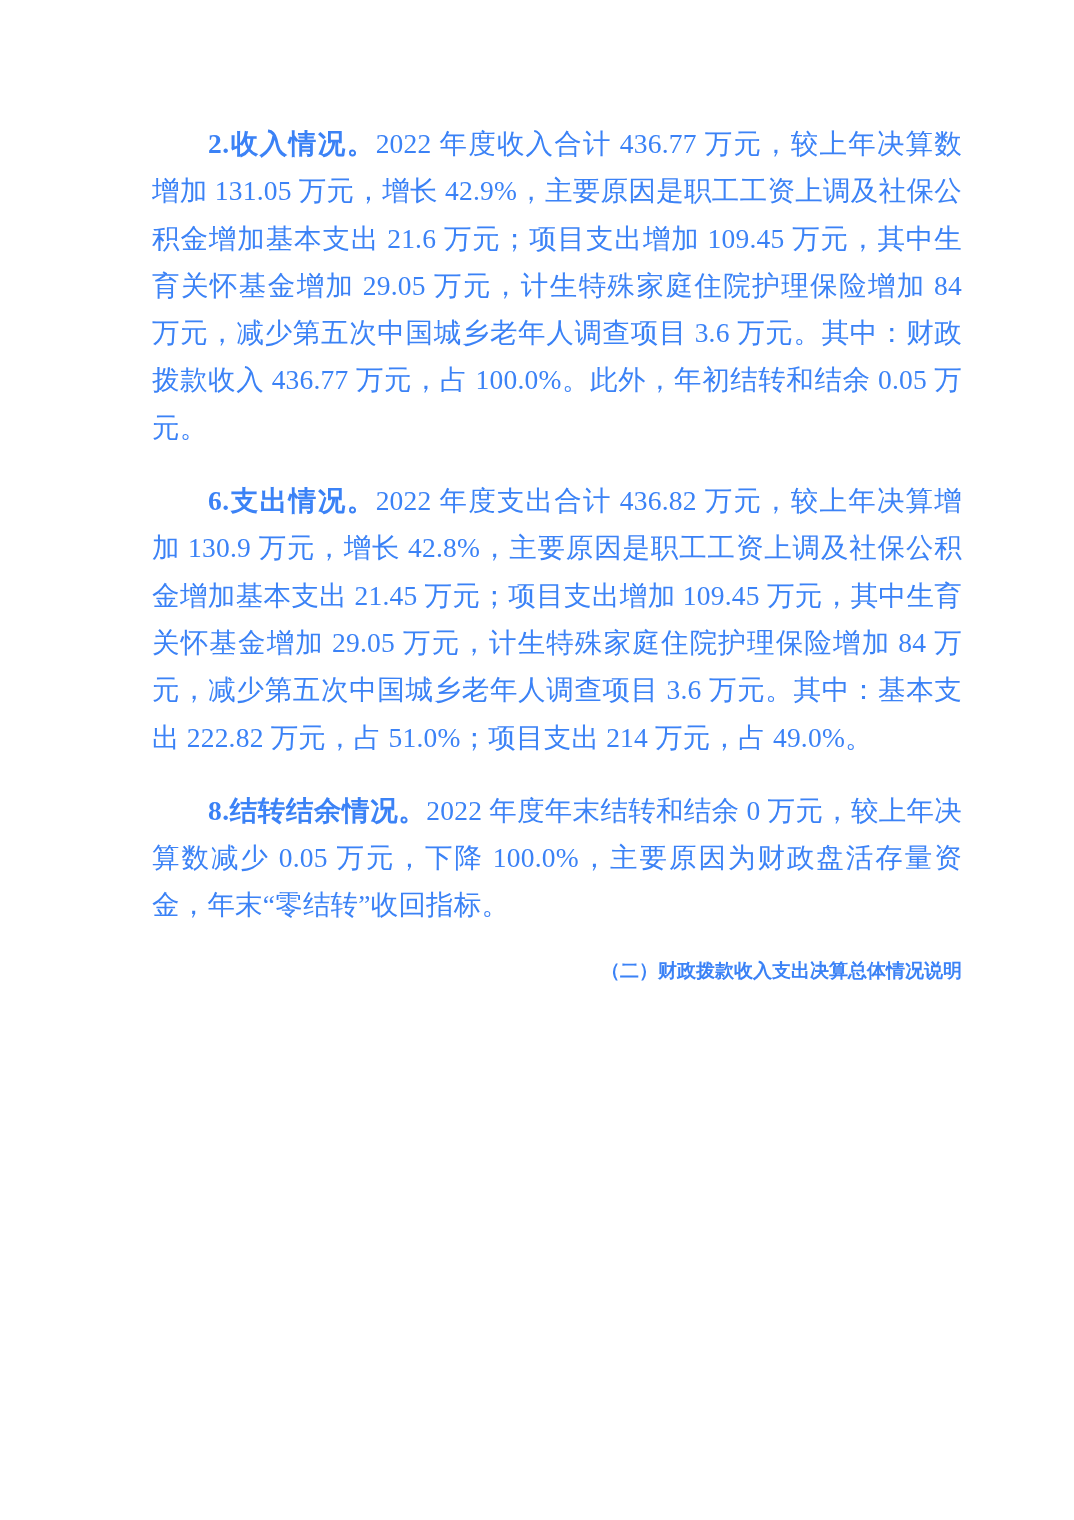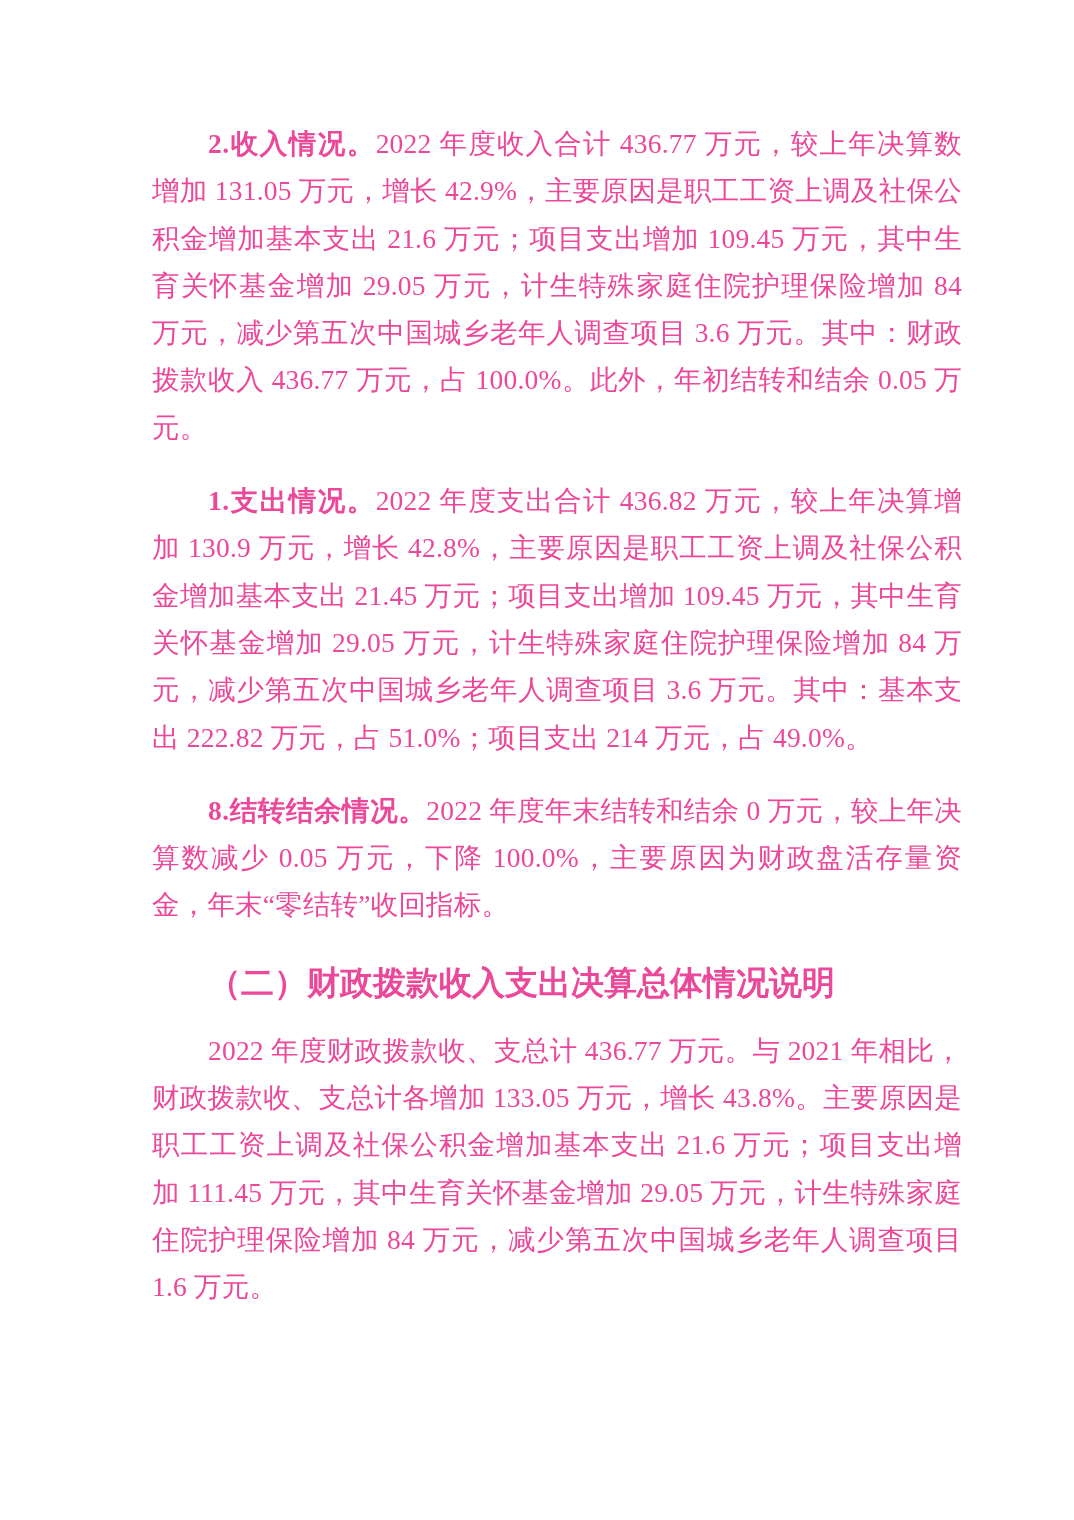--- a/index.html
+++ b/index.html
@@ -8,74 +8,71 @@
     background: #ffffff;
   }
   .page {
     position: relative;
     width: 1074px;
     height: 1520px;
     background: #ffffff;
     box-sizing: border-box;
     padding: 120px 112px 60px 152px;
     font-family: "Liberation Serif", "DejaVu Serif", serif;
-    color: #ec4899;
+    color: #3b82f6;
   }
   .body-para {
     font-size: 27.5px;
     line-height: 1.72;
     text-align: justify;
     text-justify: inter-ideograph;
     margin: 0 0 18px 0;
     letter-spacing: 0.2px;
   }
   .body-para .indent {
     display: inline-block;
     width: 56px;
   }
   .lead {
     font-weight: bold;
     letter-spacing: 0.5px;
   }
   .section-head {
-    font-size: 33px;
+    font-size: 19px;
     font-weight: bold;
     line-height: 1.7;
     margin: 26px 0 16px 0;
-    text-align: left;
+    text-align: right;
   }
   .section-head .indent {
     display: inline-block;
     width: 56px;
   }
   .spacer-sm { height: 8px; }
 </style>
 </head>
 <body>
 
 <div class="page">
 
   <p class="body-para">
     <span class="indent"></span><span class="lead">2.收入情况。</span><span>2022 年度收入合计 436.77 万元，较上年决算数增加 131.05 万元，增长 42.9%，主要原因是职工工资上调及社保公积金增加基本支出 21.6 万元；项目支出增加 109.45 万元，其中生育关怀基金增加 29.05 万元，计生特殊家庭住院护理保险增加 84 万元，减少第五次中国城乡老年人调查项目 3.6 万元。其中：财政拨款收入 436.77 万元，占 100.0%。此外，年初结转和结余 0.05 万元。</span>
   </p>
 
   <div class="spacer-sm"></div>
 
   <p class="body-para">
-    <span class="indent"></span><span class="lead">1.支出情况。</span><span>2022 年度支出合计 436.82 万元，较上年决算增加 130.9 万元，增长 42.8%，主要原因是职工工资上调及社保公积金增加基本支出 21.45 万元；项目支出增加 109.45 万元，其中生育关怀基金增加 29.05 万元，计生特殊家庭住院护理保险增加 84 万元，减少第五次中国城乡老年人调查项目 3.6 万元。其中：基本支出 222.82 万元，占 51.0%；项目支出 214 万元，占 49.0%。</span>
+    <span class="indent"></span><span class="lead">6.支出情况。</span><span>2022 年度支出合计 436.82 万元，较上年决算增加 130.9 万元，增长 42.8%，主要原因是职工工资上调及社保公积金增加基本支出 21.45 万元；项目支出增加 109.45 万元，其中生育关怀基金增加 29.05 万元，计生特殊家庭住院护理保险增加 84 万元，减少第五次中国城乡老年人调查项目 3.6 万元。其中：基本支出 222.82 万元，占 51.0%；项目支出 214 万元，占 49.0%。</span>
   </p>
 
   <div class="spacer-sm"></div>
 
   <p class="body-para">
     <span class="indent"></span><span class="lead">8.结转结余情况。</span><span>2022 年度年末结转和结余 0 万元，较上年决算数减少 0.05 万元，下降 100.0%，主要原因为财政盘活存量资金，年末“零结转”收回指标。</span>
   </p>
 
   <h2 class="section-head">
     <span class="indent"></span><span>（二）财政拨款收入支出决算总体情况说明</span>
   </h2>
 
-  <p class="body-para">
-    <span class="indent"></span><span>2022 年度财政拨款收、支总计 436.77 万元。与 2021 年相比，财政拨款收、支总计各增加 133.05 万元，增长 43.8%。主要原因是职工工资上调及社保公积金增加基本支出 21.6 万元；项目支出增加 111.45 万元，其中生育关怀基金增加 29.05 万元，计生特殊家庭住院护理保险增加 84 万元，减少第五次中国城乡老年人调查项目 1.6 万元。</span>
-  </p>
 
 
 </div>
 
 </body></html>

